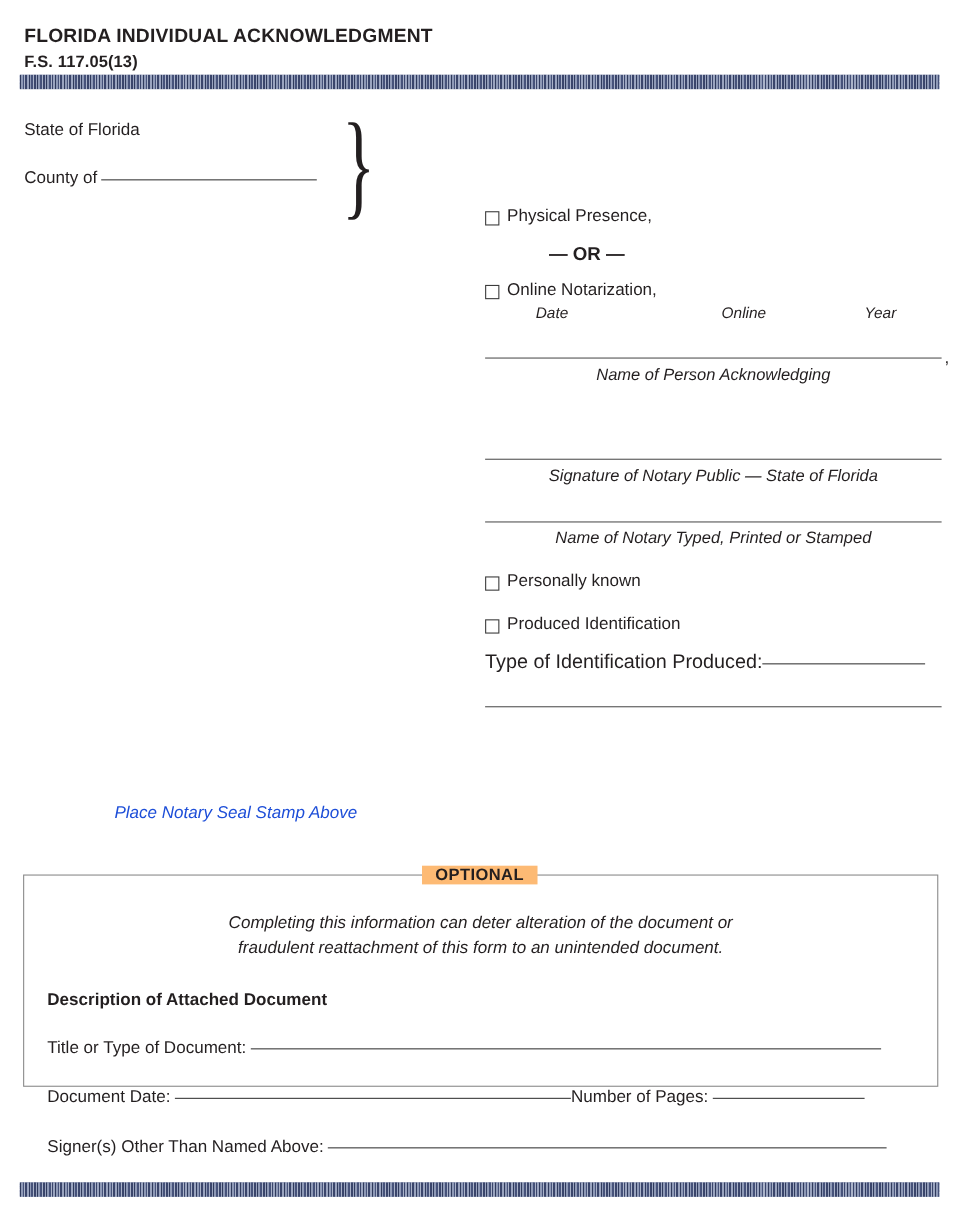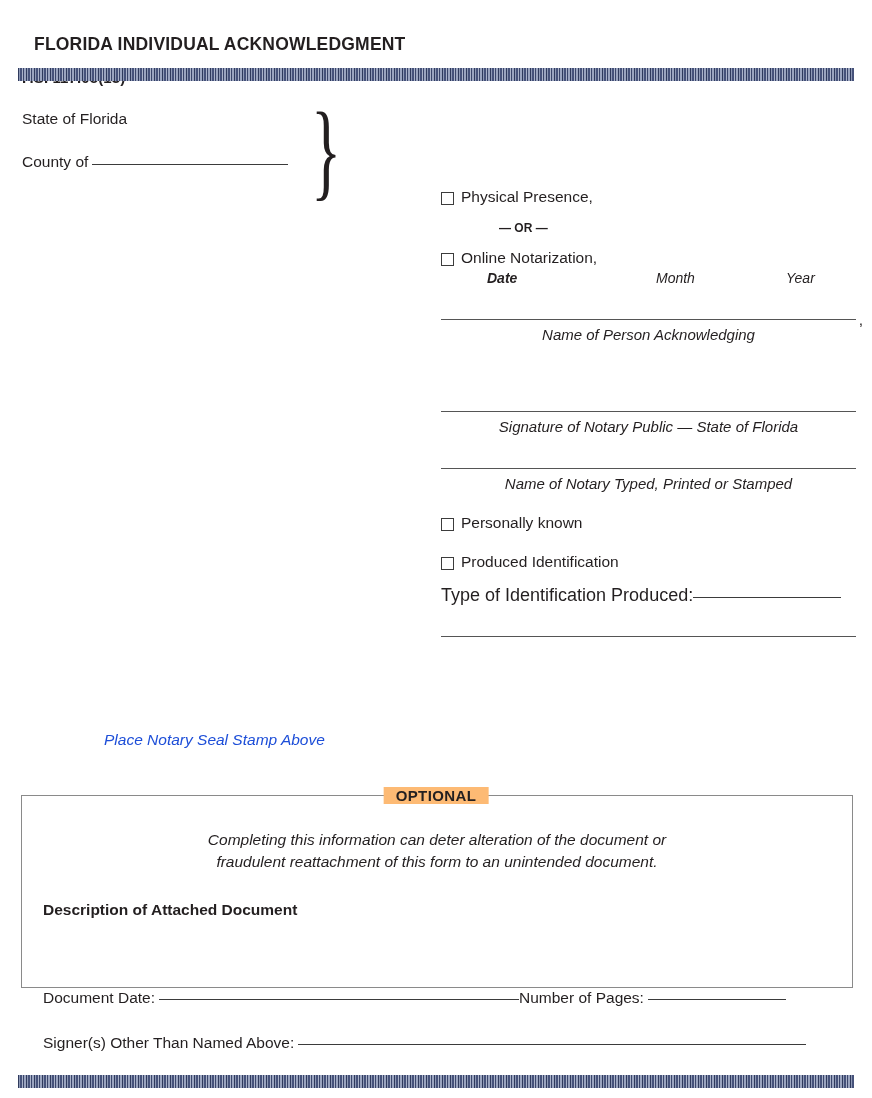--- a/index.html
+++ b/index.html
@@ -29,21 +29,21 @@
     left: 22px;
     top: 22px;
     width: 700px;
   }
   .doc-title {
     font-size: 17.5px;
     font-weight: bold;
     letter-spacing: 0.2px;
     line-height: 1.25;
     color: #231f20;
-    margin: 12px;
+    margin: 0;
   }
   .doc-statute {
     font-size: 15px;
     font-weight: bold;
     letter-spacing: 0.1px;
     line-height: 1.3;
     margin: 3px 0 0 0;
     color: #231f20;
   }
 
@@ -145,21 +145,21 @@
   .check-row .box {
     width: 11px;
     height: 11px;
     border: 1.4px solid #3c3c3c;
     flex: 0 0 auto;
     margin-right: 7px;
     margin-top: 4px;
     background: #fff;
   }
   .or-line {
-    font-size: 12px;
+    font-size: 17px;
     font-weight: bold;
     color: #231f20;
     text-align: left;
     padding-left: 58px;
   }
 
   
   .date-row {
     font-size: 15.5px;
     color: #231f20;
@@ -314,22 +314,22 @@
     </div>
 
     <div class="or-line" style="margin-top:14px;">— OR —</div>
 
     <div class="check-row" style="margin-top:14px;">
       <span class="box"></span>
       <span>Online Notarization,</span>
     </div>
 
     <div class="date-labels" style="margin-top:3px;">
-      <span style="left:46px;font-weight:bold;">Date</span>
-      <span style="left:215px;">Month</span>
+      <span style="left:46px;">Date</span>
+      <span style="left:215px;">Online</span>
       <span style="left:345px;">Year</span>
     </div>
 
     <div class="sig-rule-comma" style="margin-top:29px;">
       <div class="sig-rule"></div>
       <span class="tail">,</span>
     </div>
     <div class="sig-caption" style="margin-top:6px;">Name of Person Acknowledging</div>
 
     <div class="sig-rule" style="margin-top:68px;"></div>
@@ -359,20 +359,23 @@
   <div class="optional-legend">OPTIONAL</div>
   <div class="optional-box">
 
     <div class="optional-note">
       <div>Completing this information can deter alteration of the document or</div>
       <div>fraudulent reattachment of this form to an unintended document.</div>
     </div>
 
     <div class="desc-head">Description of Attached Document</div>
 
+    <div class="opt-field f-title">
+      <span>Title or Type of Document:</span><span class="u-opt u-title-doc"></span>
+    </div>
 
     <div class="opt-field f-date">
       <span>Document Date:</span><span class="u-opt u-doc-date"></span><span class="pages-label">Number of Pages:</span><span class="u-opt u-pages"></span>
     </div>
 
     <div class="opt-field f-signers">
       <span>Signer(s) Other Than Named Above:</span><span class="u-opt u-signers"></span>
     </div>
   </div>
 

